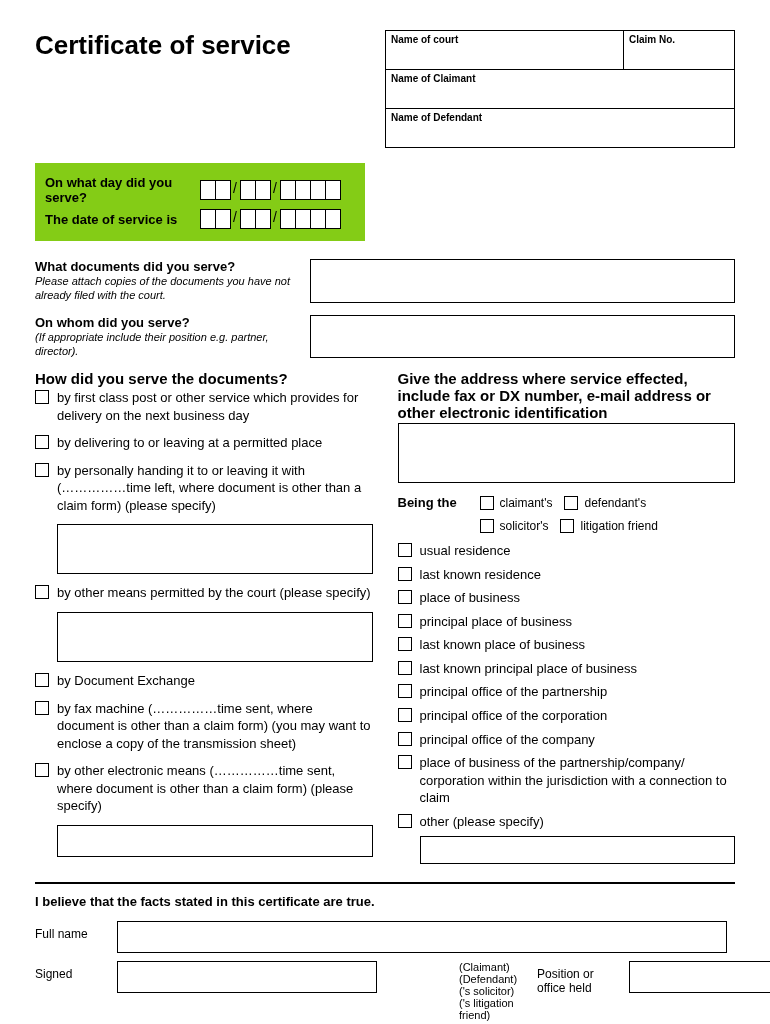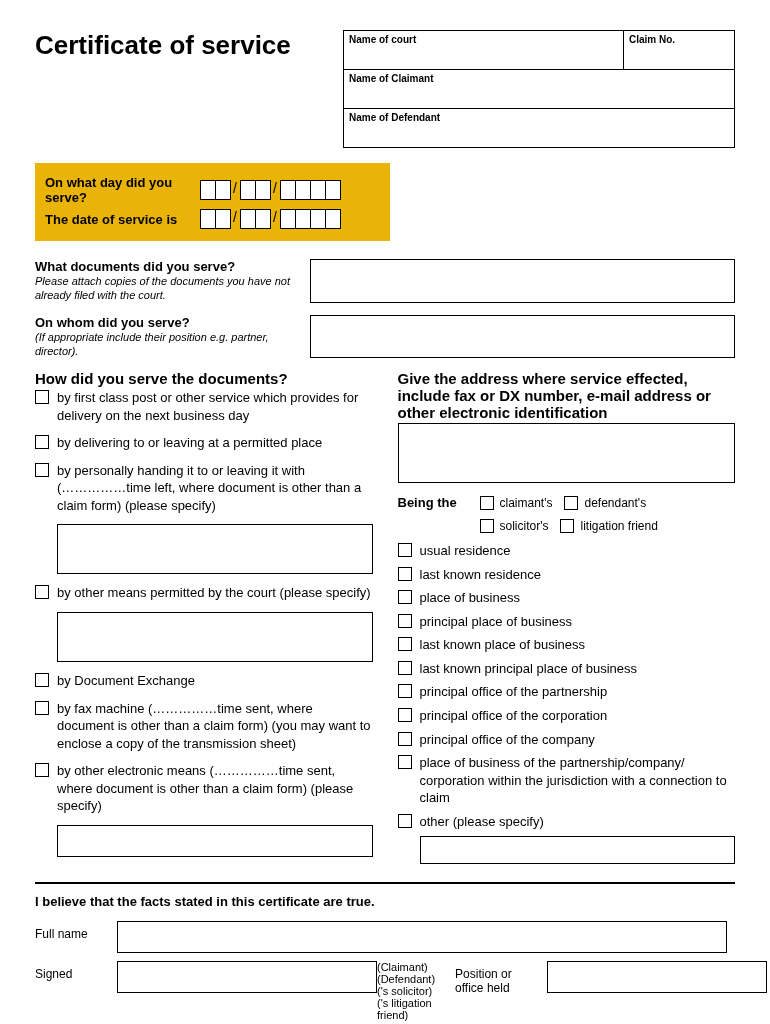--- a/index.html
+++ b/index.html
@@ -1,26 +1,26 @@
 <!DOCTYPE html>
 <html><head>
 <meta charset="utf-8">
 <style>
 *{box-sizing:border-box;margin:0;padding:0}
 body{font-family:Arial,Helvetica,sans-serif;font-size:12px;color:#000;background:#fff;width:770px;padding:30px 35px}
 .header-row{display:flex;gap:8px;margin-bottom:15px}
 .title{font-size:26px;font-weight:bold;flex:1}
-.court-box{border:1.5px solid #000;width:392px}
+.court-box{border:1.5px solid #000;width:350px}
 .court-row{display:flex;border-bottom:1.5px solid #000}
 .court-row:last-child{border-bottom:none}
 .court-cell{padding:3px 5px;font-size:10px;font-weight:bold;min-height:38px}
 .court-cell.left{flex:1;border-right:1.5px solid #000}
 .court-cell.right{width:110px}
 .court-cell.full{flex:1}
-.date-block{background:#eab308;padding:8px 10px;width:355px;margin-bottom:18px}
+.date-block{background:#84cc16;padding:8px 10px;width:330px;margin-bottom:18px}
 .date-row{display:flex;align-items:center;margin:4px 0}
 .date-label{font-weight:bold;font-size:13px;width:155px}
 .date-cells{display:flex;gap:0}
 .dcell{width:16px;height:20px;border:1px solid #000;background:#fff;margin-right:-1px}
 .dslash{padding:0 3px;font-size:14px}
 .q-row{display:flex;gap:15px;margin-bottom:12px}
 .q-label{width:260px}
 .q-label .bold{font-weight:bold;font-size:13px}
 .q-label .hint{font-style:italic;font-size:11px;line-height:1.3}
 .q-input{flex:1;border:1.5px solid #000;min-height:38px}
@@ -40,21 +40,21 @@
 .spec-box{border:1.5px solid #000;min-height:50px;margin:4px 0 10px 22px}
 hr.thick{border:none;border-top:2px solid #000;margin:15px 0 10px}
 .believe{font-weight:bold;font-size:13px;margin-bottom:12px}
 .sig-row{display:flex;align-items:flex-start;gap:12px;margin-bottom:8px}
 .sig-label{width:70px;font-size:12px;padding-top:6px}
 .sig-box{border:1.5px solid #000;height:32px;flex:1}
 .sig-box.full{width:610px;flex:none}
 .sig-pair{display:flex;gap:20px}
 .sig-col{display:flex;flex-direction:row}
 .sig-col .sig-row{margin-bottom:3px}
-.sig-col .sub{font-size:11px;}
+.sig-col .sub{font-size:11px;margin-left:82px}
 </style>
 </head>
 <body>
 
 <div class="header-row">
   <div class="title">Certificate of service</div>
   <div class="court-box">
     <div class="court-row">
       <div class="court-cell left">Name of court</div>
       <div class="court-cell right">Claim No.</div>

